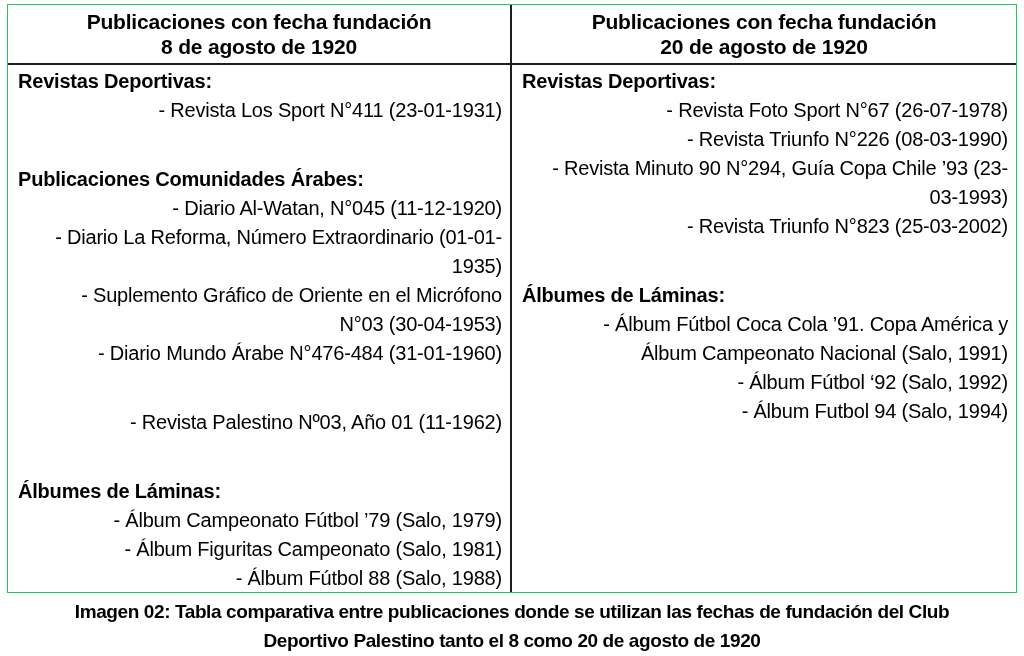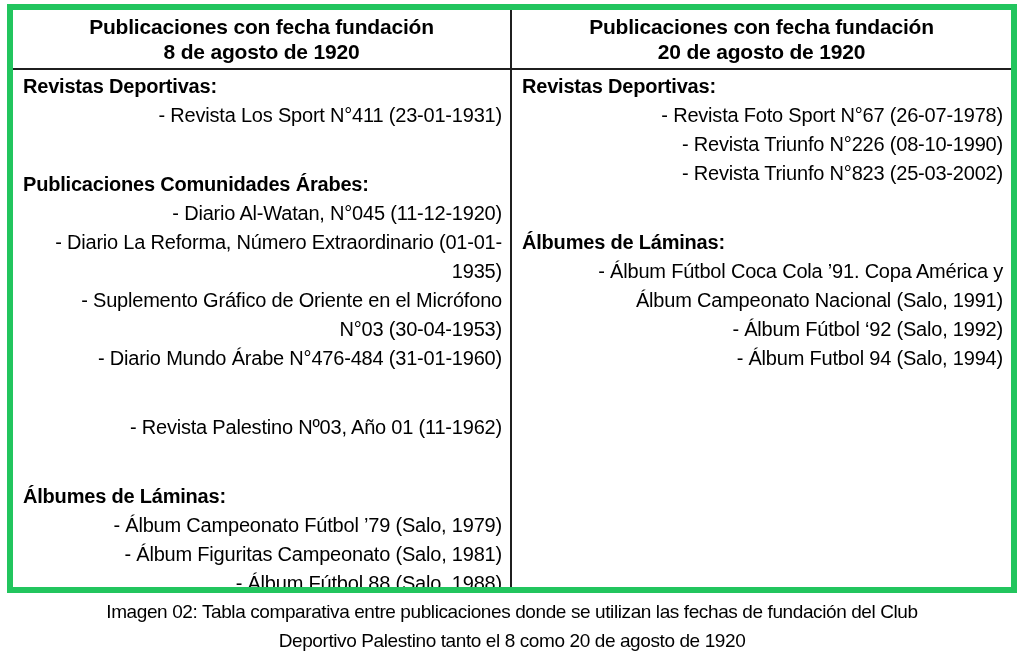--- a/index.html
+++ b/index.html
@@ -10,21 +10,21 @@
     color: #000000;
     overflow: hidden;
     position: relative;
   }
   .page { position: relative; width: 1024px; height: 656px; background: #ffffff; }
 
   .pub-table {
     position: absolute;
     left: 7px; top: 4px;
     width: 1010px; height: 589px;
-    border: 6px solid #22c55e;
+    border: 1px solid #22c55e;
     display: grid;
     grid-template-columns: 1fr 1fr;
     grid-template-rows: 60px 1fr;
     background: #ffffff;
   }
   .cell { overflow: hidden; }
   .cell.col-left { border-right: 2px solid #1f1f1f; }
   .cell.header {
     border-bottom: 2px solid #1f1f1f;
     display: flex; align-items: center; justify-content: center;
@@ -43,21 +43,21 @@
   }
   .section + .section { margin-top: 40px; }
   .section .heading { font-weight: bold; }
   .section .item { white-space: pre-line; text-align: right; }
 
   .caption {
     position: absolute;
     left: 0; top: 597px;
     width: 1024px;
     text-align: center;
-    font-weight: normal;
+    font-weight: bold;
     font-size: 19px;
     line-height: 29px;
     letter-spacing: -0.4px;
     white-space: pre-line;
   }
 </style>
 </head>
 <body>
 
 <div class="page">
@@ -92,21 +92,23 @@
         <div class="item">- Álbum Campeonato Fútbol ’79 (Salo, 1979)</div>
         <div class="item">- Álbum Figuritas Campeonato (Salo, 1981)</div>
         <div class="item">- Álbum Fútbol 88 (Salo, 1988)</div>
       </div>
     </div>
 
     <div class="cell body col-right">
       <div class="section">
         <div class="heading">Revistas Deportivas:</div>
         <div class="item">- Revista Foto Sport N°67 (26-07-1978)</div>
-        <div class="item">- Revista Triunfo N°226 (08-10-1990)</div>
+        <div class="item">- Revista Triunfo N°226 (08-03-1990)</div>
+        <div class="item">- Revista Minuto 90 N°294, Guía Copa Chile ’93 (23-
+03-1993)</div>
         <div class="item">- Revista Triunfo N°823 (25-03-2002)</div>
       </div>
       <div class="section">
         <div class="heading">Álbumes de Láminas:</div>
         <div class="item">- Álbum Fútbol Coca Cola ’91. Copa América y
 Álbum Campeonato Nacional (Salo, 1991)</div>
         <div class="item">- Álbum Fútbol ‘92 (Salo, 1992)</div>
         <div class="item">- Álbum Futbol 94 (Salo, 1994)</div>
       </div>
     </div>

